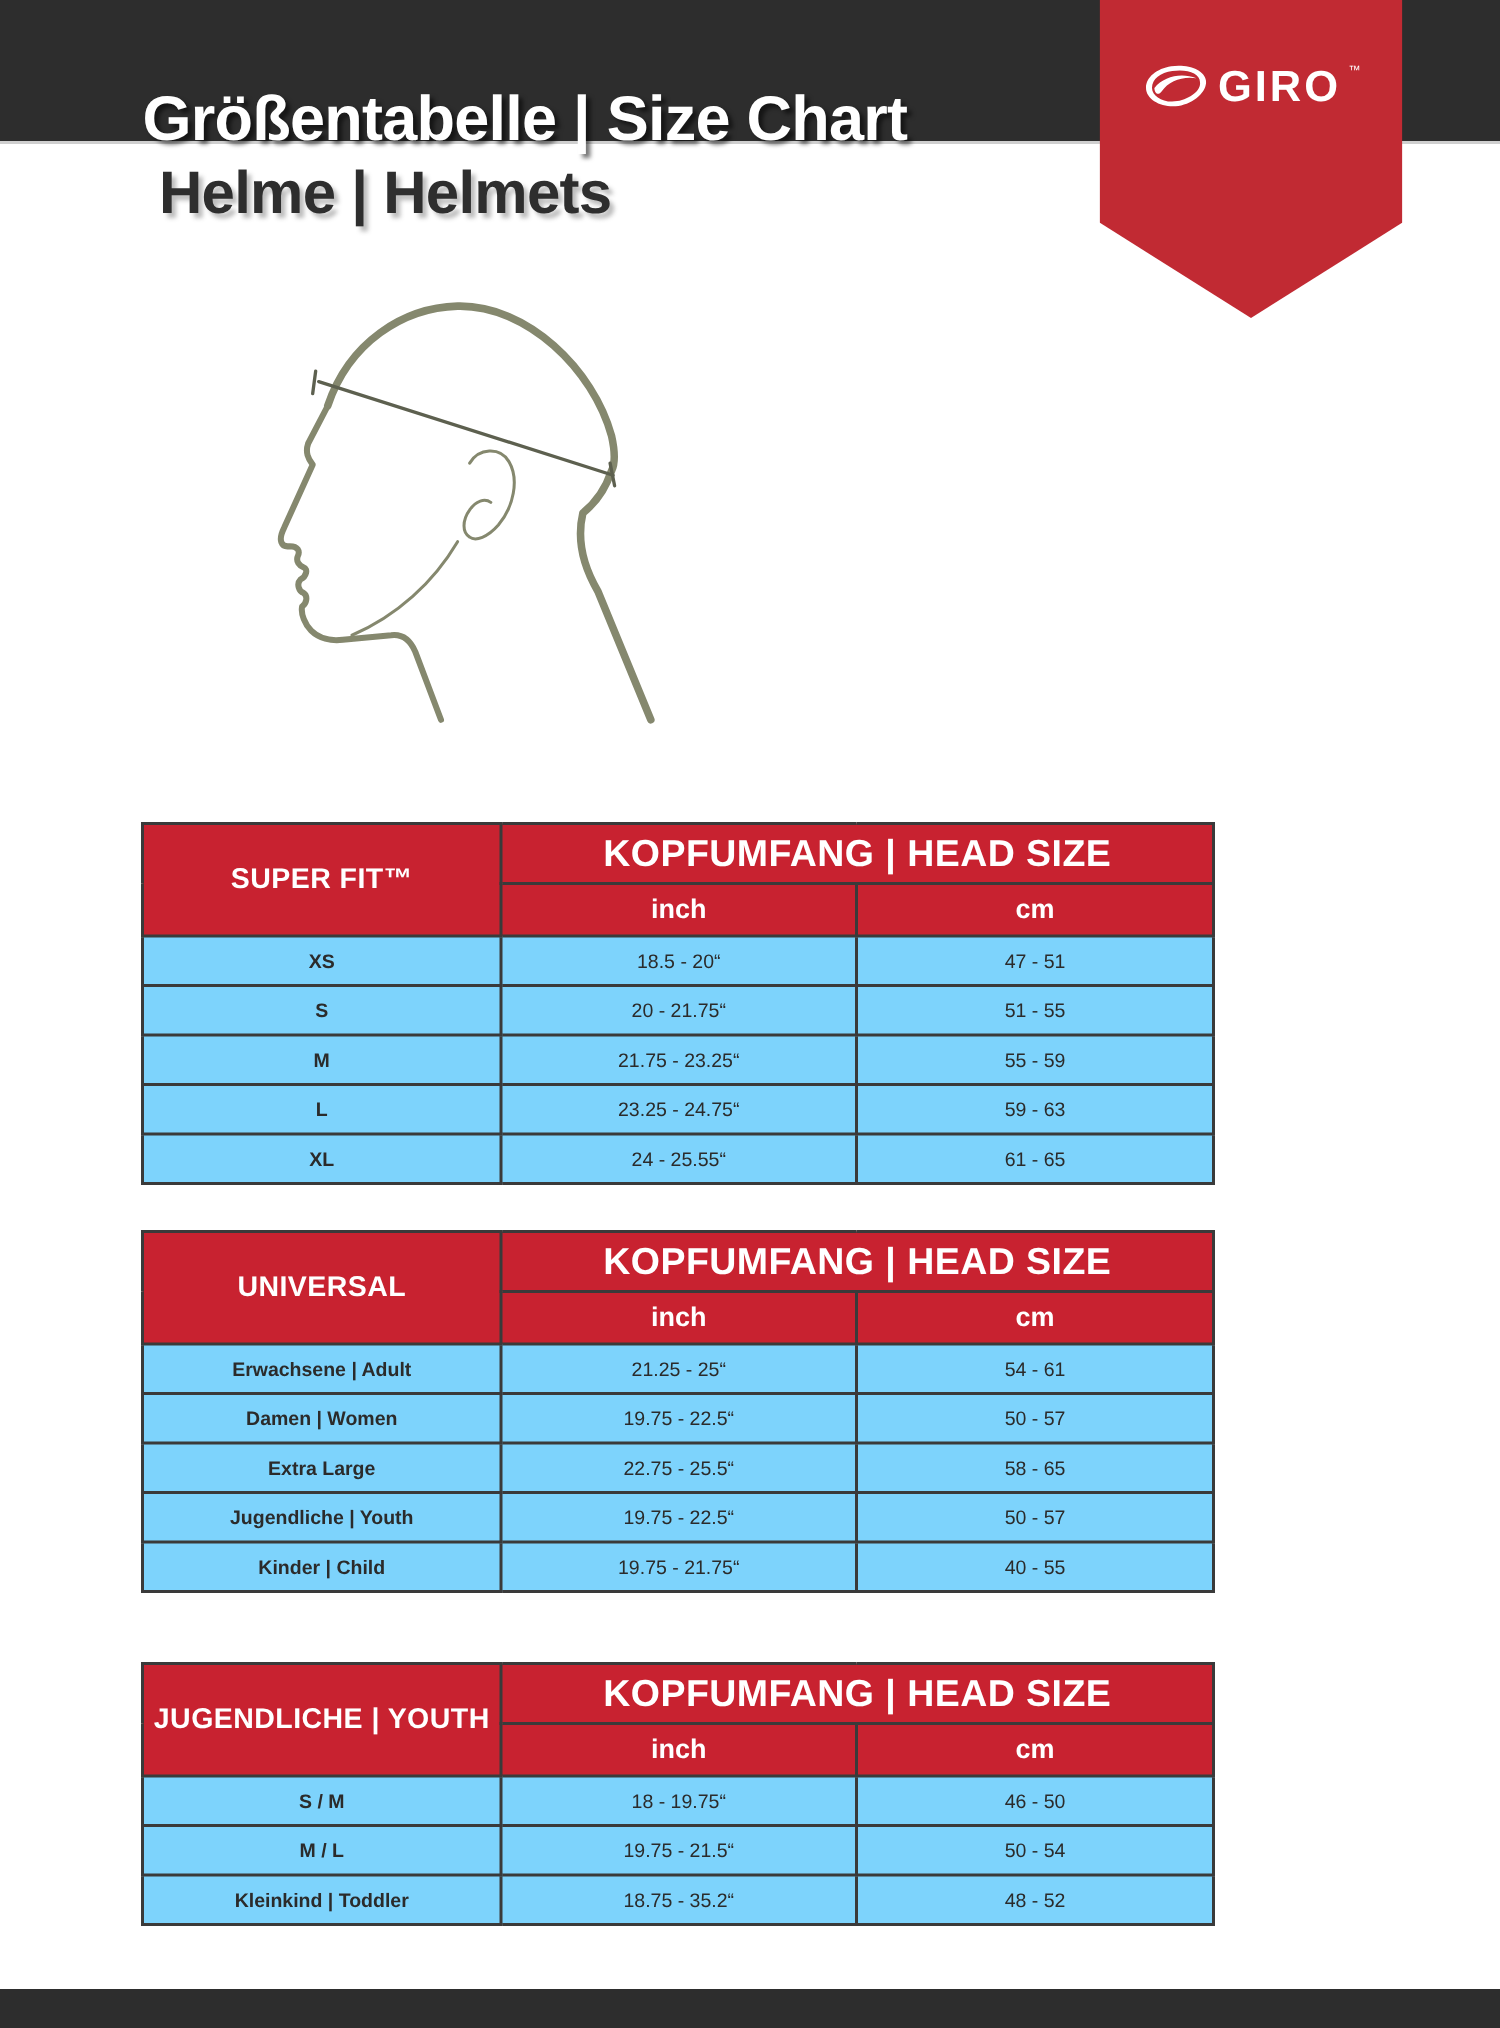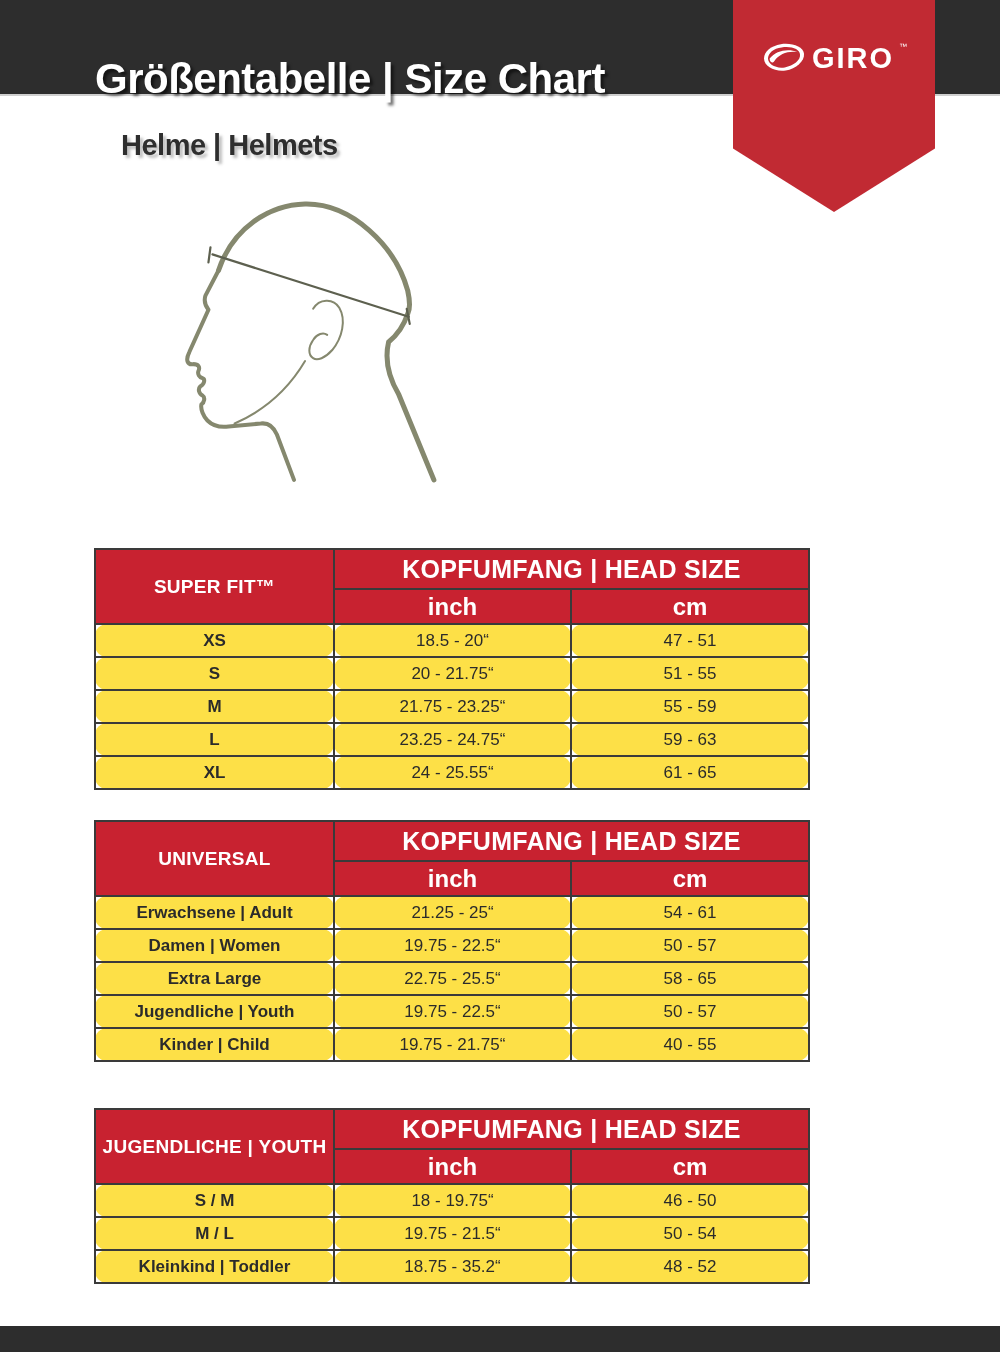--- a/index.html
+++ b/index.html
@@ -32,28 +32,27 @@
   .title{
     position:absolute;left:95px;top:55px;
     font-size:42px;font-weight:bold;
     letter-spacing:-0.5px;
     color:#ffffff;
     text-shadow:3px 3px 3px rgba(0,0,0,0.55);
     white-space:nowrap;
     z-index:3;
   }
   .subtitle{
-    position:absolute;left:121px;top:107px;
-    font-size:29px;font-weight:bold;
+    position:absolute;left:106px;top:107px;
+    font-size:40px;font-weight:bold;
     letter-spacing:-0.5px;
     color:#2e2e2e;
     text-shadow:3px 3px 3px rgba(90,90,90,0.40);
     white-space:nowrap;
     z-index:3;
-    margin-top:22px;
   }
   .ribbon{
     position:absolute;left:733px;top:0;
     width:202px;height:212px;
     background:var(--brand-red);
     clip-path:polygon(0 0,100% 0,100% 70%,50% 100%,0 70%);
     z-index:5;
     display:flex;justify-content:center;align-items:flex-start;
   }
   .logo{
@@ -91,26 +90,26 @@
   table.sizing thead th{
     background:var(--table-red);
     color:#ffffff;font-weight:bold;
   }
   th.cat{font-size:19px;letter-spacing:0.3px;}
   th.kopf{
     height:40px;font-size:25px;letter-spacing:0.3px;
     border-bottom:2px solid #d6d6d6;
   }
   th.unit{
-    height:35px;font-size:24px;
+    height:35px;font-size:18px;
     border-top:2px solid #d6d6d6;
   }
   table.sizing tbody td{
-    height:33px;font-size:17px;
-    color:#2b2b2b;background:#fde047;border-radius:12px;
+    height:33px;font-size:13px;
+    color:#2b2b2b;background:#7dd3fc;
   }
   table.sizing tbody td.lbl{font-weight:bold;}
   .t1{top:548px;}
   .t2{top:820px;}
   .t3{top:1108px;}
 </style>
 </head>
 <body>
 
 <div class="page">

